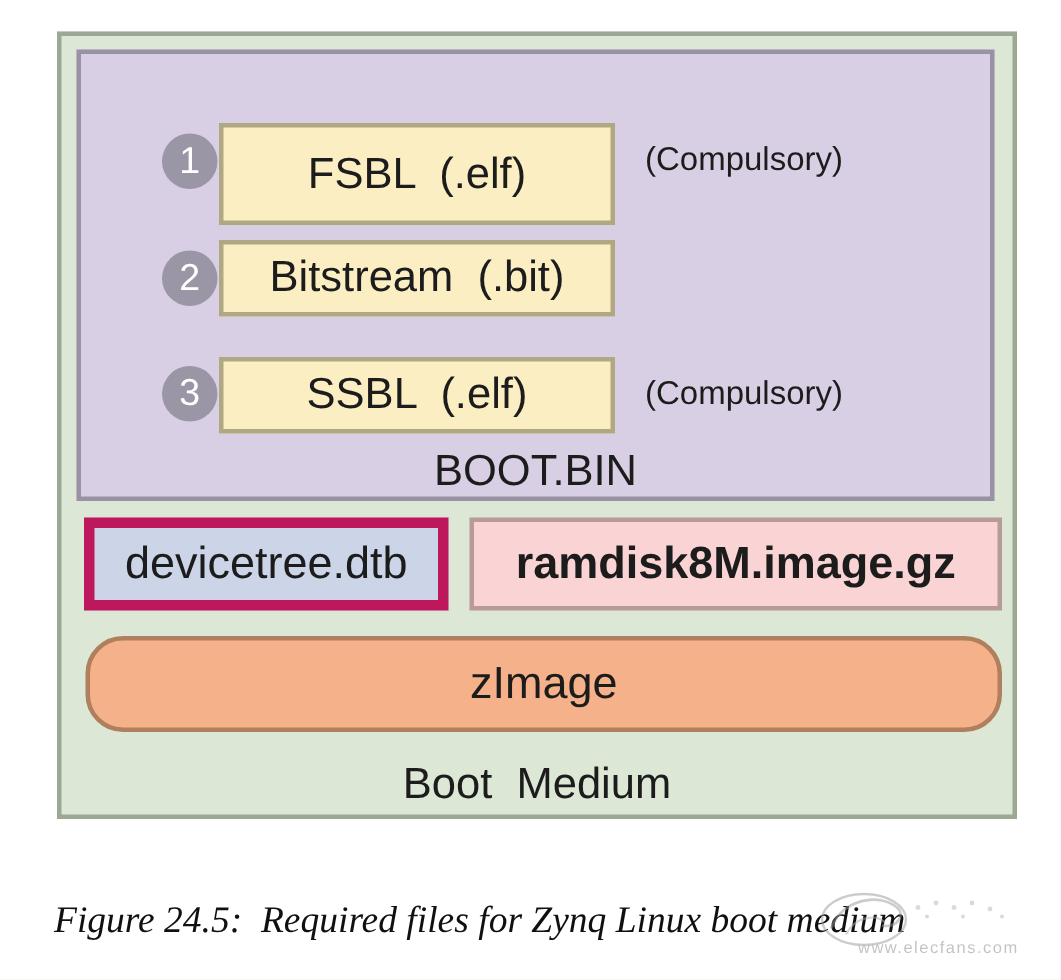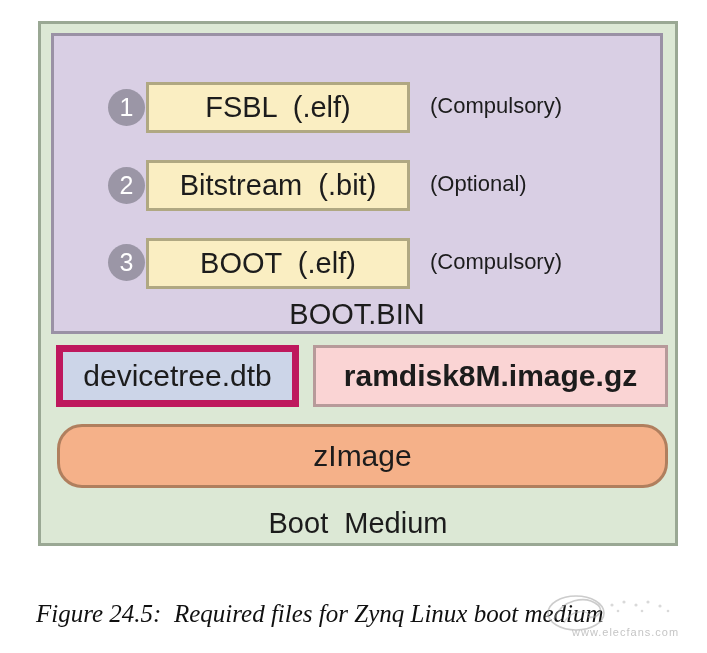--- a/index.html
+++ b/index.html
@@ -145,29 +145,28 @@
   }
 </style>
 </head>
 <body>
 
 <div class="boot-medium-panel">
 
   <div class="bootbin-panel">
 
     <div class="badge" style="left:54px; top:53px;">1</div>
-    <div class="file-box" style="left:92px; top:46px; width:264px; height:51px;">FSBL  (.elf)</div>
+    <div class="file-box" style="left:92px; top:46px; width:264px; height:68px;">FSBL  (.elf)</div>
     <div class="annotation" style="left:376px; top:57px;">(Compulsory)</div>
 
     <div class="badge" style="left:54px; top:131px;">2</div>
     <div class="file-box" style="left:92px; top:124px; width:264px; height:51px;">Bitstream  (.bit)</div>
-    <div class="annotation" style="left:376px; top:135px;">(Optional)</div>
 
     <div class="badge" style="left:54px; top:208px;">3</div>
-    <div class="file-box" style="left:92px; top:202px; width:264px; height:51px;">BOOT  (.elf)</div>
+    <div class="file-box" style="left:92px; top:202px; width:264px; height:51px;">SSBL  (.elf)</div>
     <div class="annotation" style="left:376px; top:213px;">(Compulsory)</div>
 
     <div class="panel-caption" style="top:262px;">BOOT.BIN</div>
   </div>
 
   <div class="medium-box dtb" style="left:15px; top:321px; width:243px; height:62px;">devicetree.dtb</div>
 
   <div class="medium-box ramdisk" style="left:272px; top:321px; width:355px; height:62px;font-weight:bold;">ramdisk8M.image.gz</div>
 
   <div class="medium-box zimage" style="left:16px; top:400px; width:611px; height:64px;border-radius:25px;">zImage</div>

